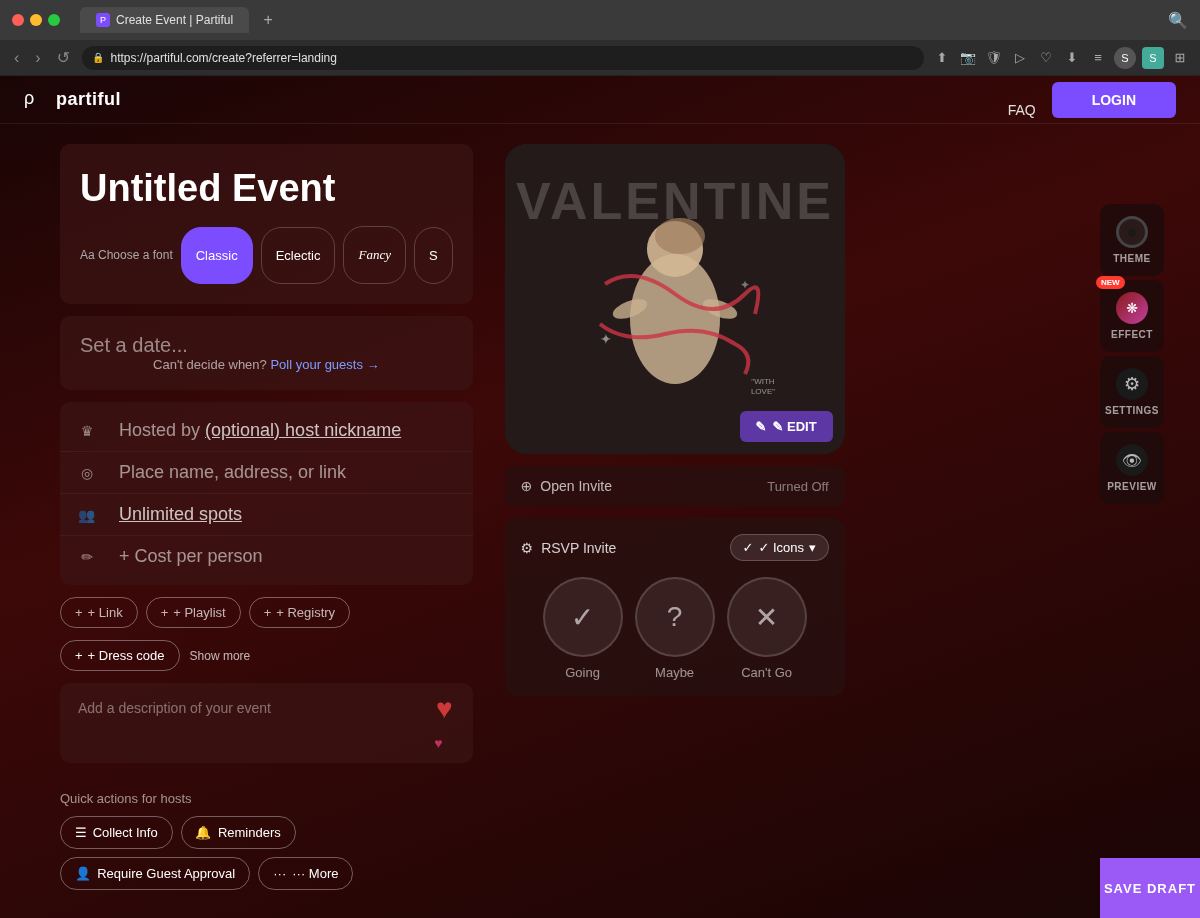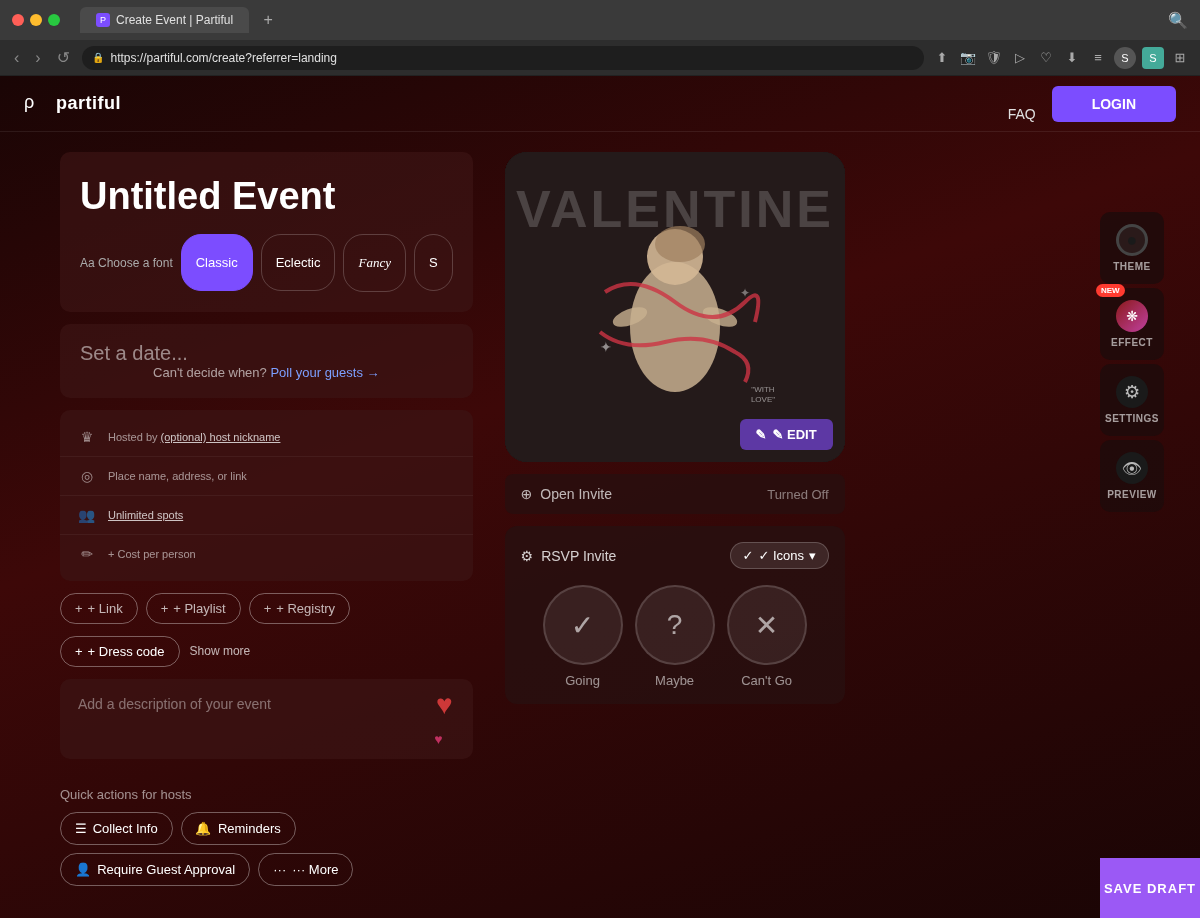--- a/index.html
+++ b/index.html
@@ -305,21 +305,22 @@
       height: 18px;
       color: rgba(255,255,255,0.5);
       font-size: 14px;
       display: flex;
       align-items: center;
       justify-content: center;
       flex-shrink: 0;
     }
     .detail-text {
       color: rgba(255,255,255,0.55);
-      font-size: 11px;
+      font-size: 18px;
+      margin-left: 11px;
     }
     .detail-text a {
       color: rgba(255,255,255,0.75);
       text-decoration: underline;
       cursor: pointer;
     }
 
     .action-buttons-row {
       display: flex;
       gap: 8px;

